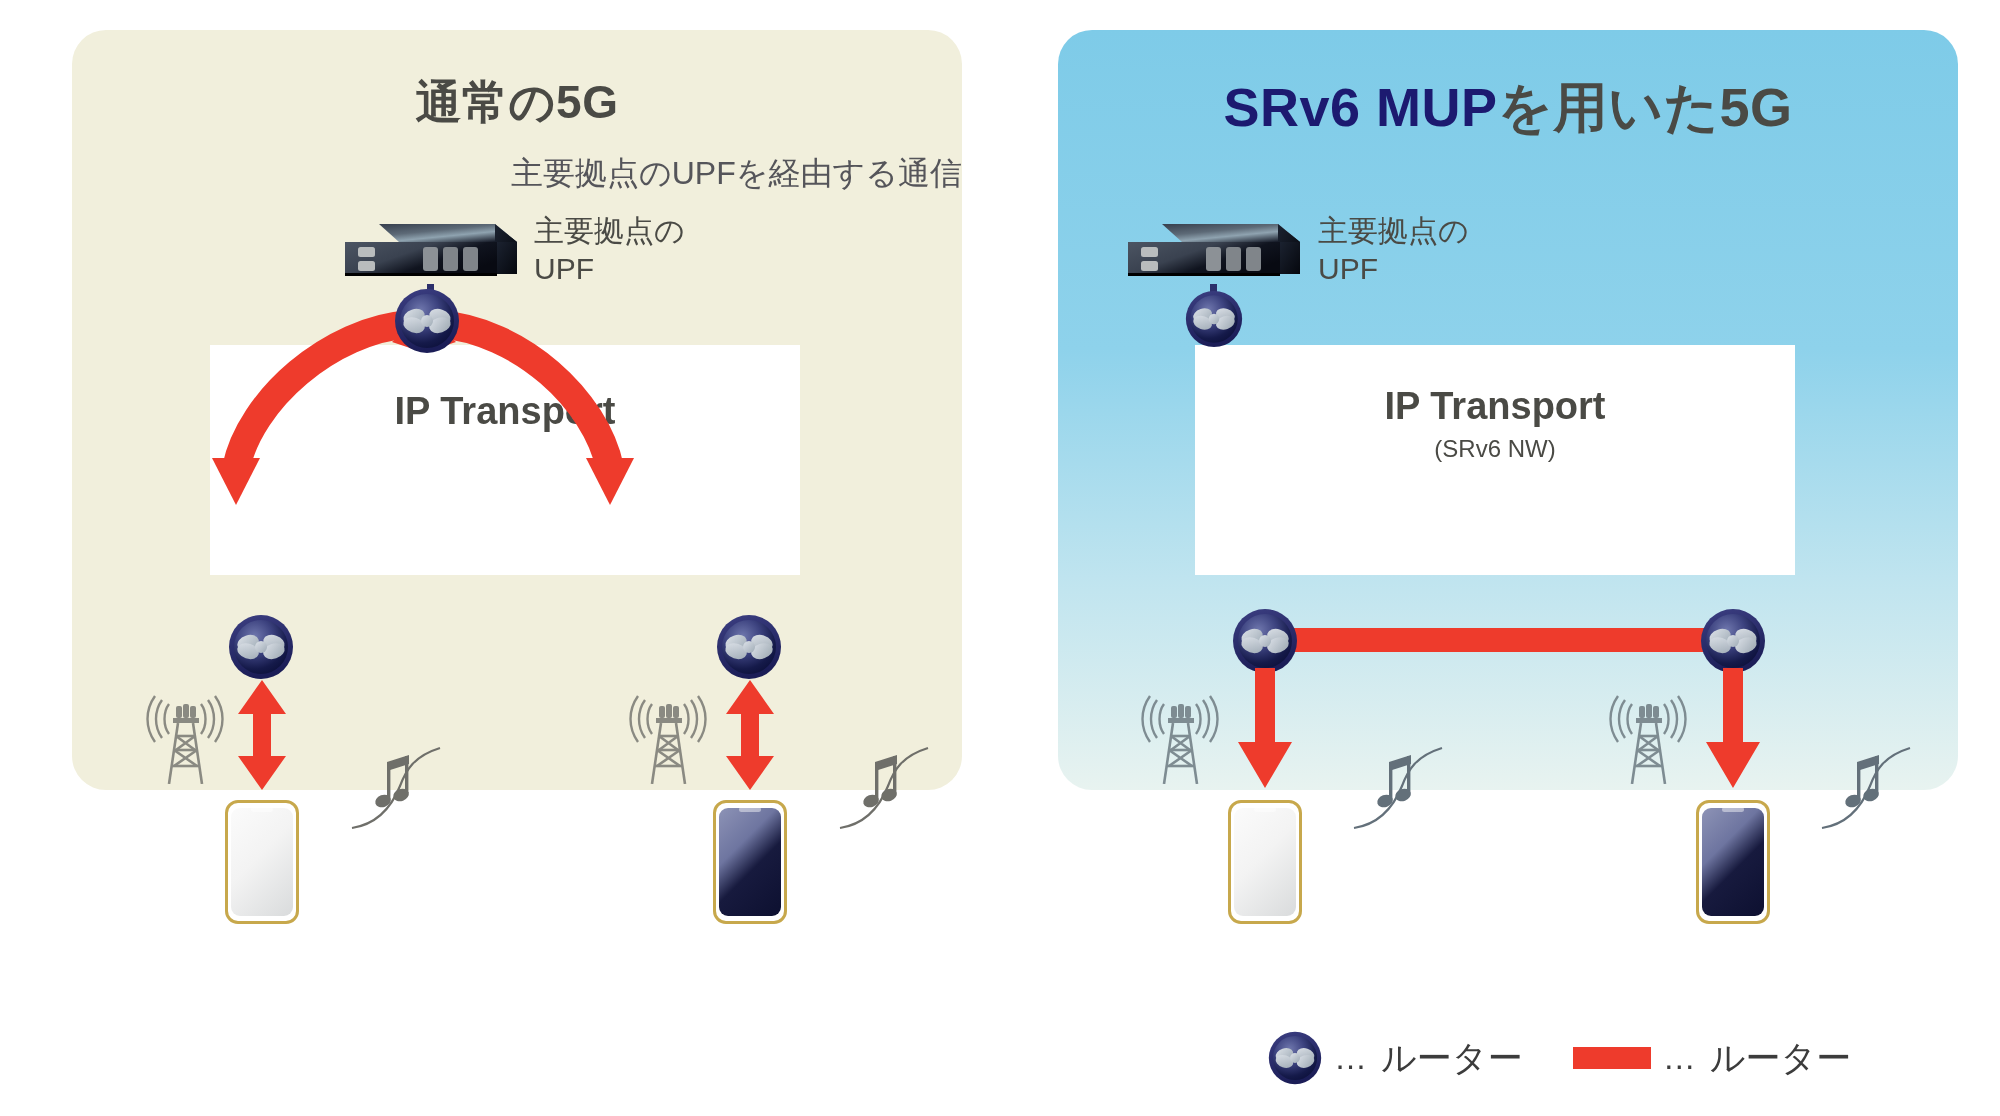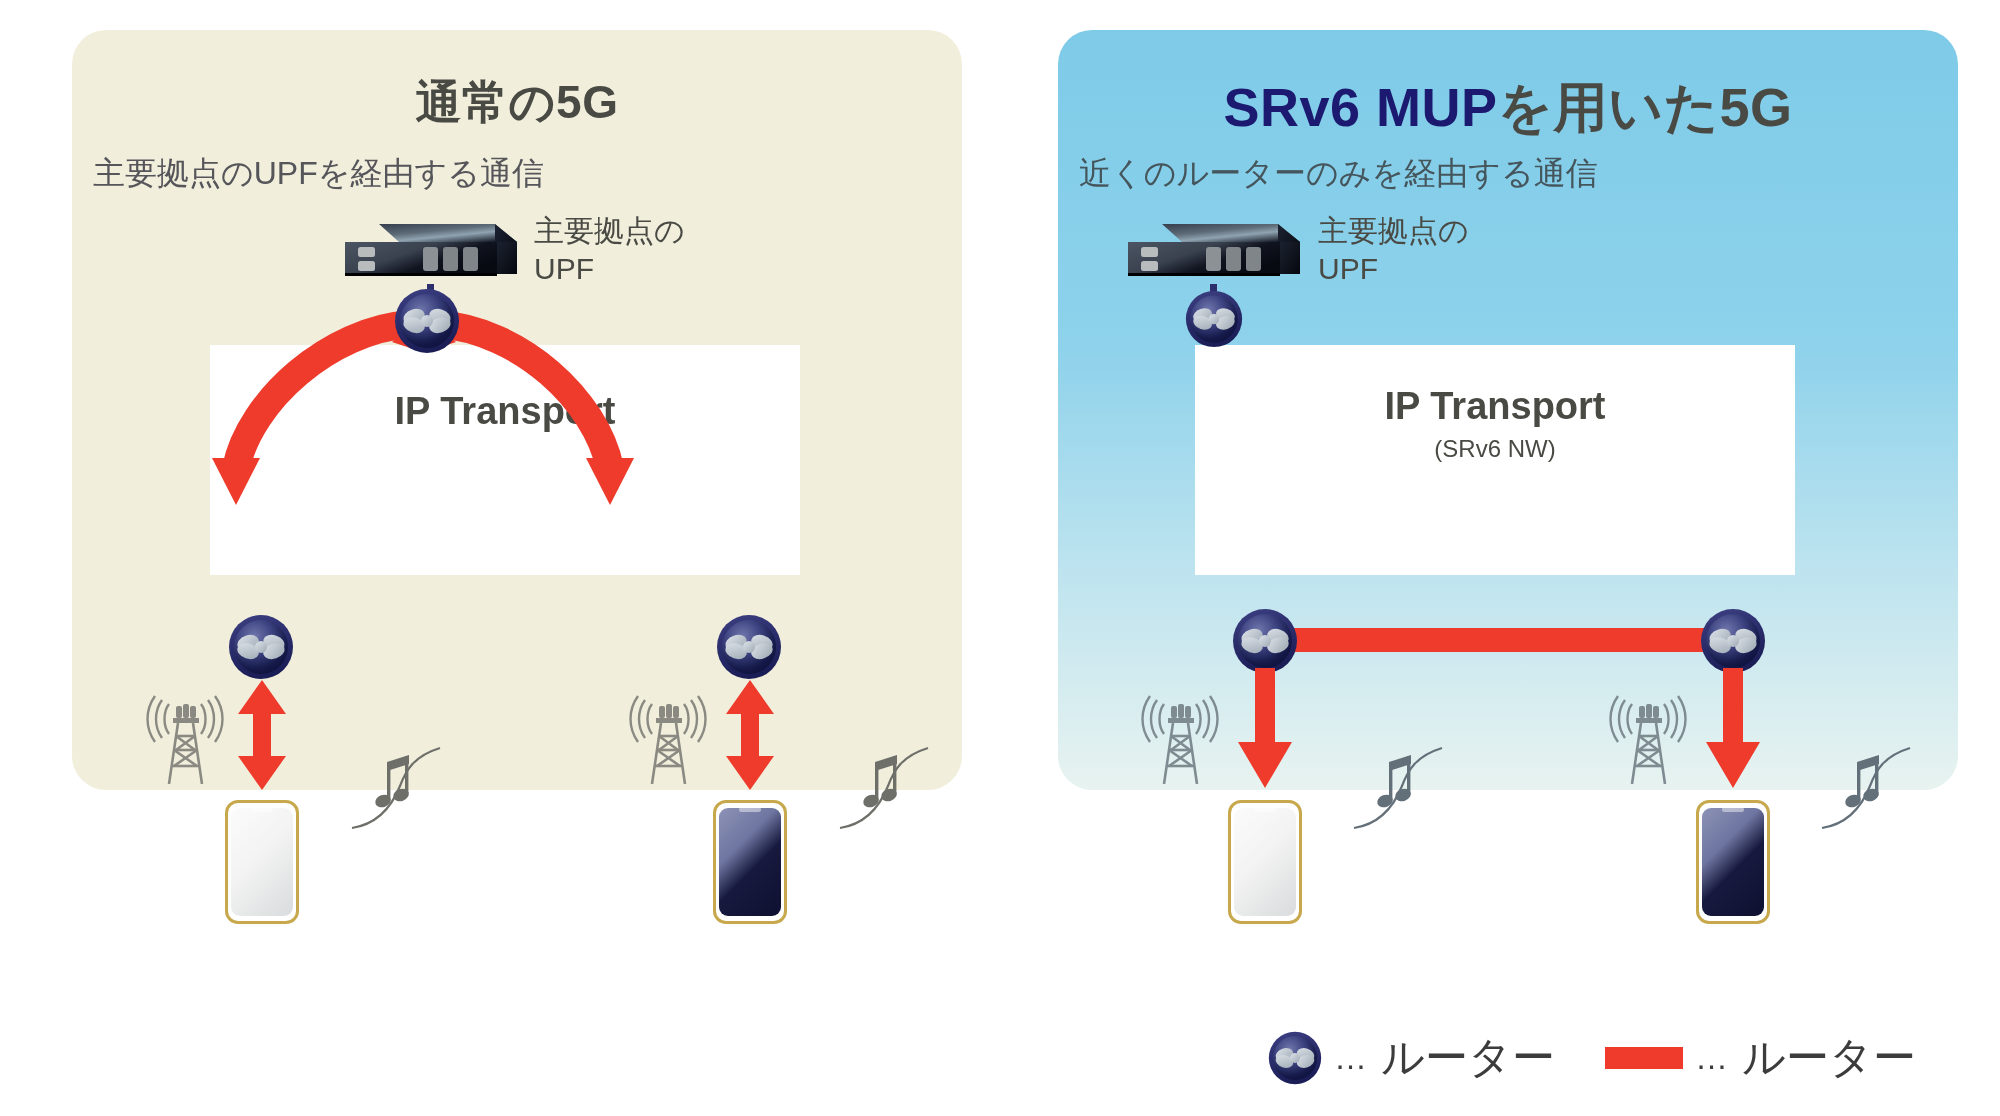--- a/index.html
+++ b/index.html
@@ -10,21 +10,21 @@
 
   
   .panel{position:absolute;border-radius:34px;}
   #panel-left{left:72px;top:30px;width:890px;height:760px;background:#f1efdc;}
   #panel-right{left:1058px;top:30px;width:900px;height:760px;
     background:linear-gradient(180deg,#7ecbe8 0%,#8ed2eb 42%,#bfe4ef 72%,#e8f3f0 100%);}
 
   
   .ptitle{position:absolute;width:100%;text-align:center;font-weight:bold;
           letter-spacing:.5px;white-space:nowrap;}
-  .psub{position:absolute;width:100%;text-align:left;white-space:nowrap;padding-left:21px;}
+  .psub{position:absolute;width:100%;text-align:right;white-space:nowrap;}
   #title-left{top:72px;font-size:46px;color:#4a4a45;}
   #sub-left{top:152px;font-size:32px;color:#55555a;}
   #title-right{top:72px;font-size:54px;color:#4a4a45;}
   #title-right .accent{color:#1c1a70;}
   #sub-right{top:152px;font-size:32px;color:#45555c;}
 
   
   .iptbox{position:absolute;background:#ffffff;}
   #ipt-left{left:210px;top:345px;width:590px;height:230px;}
   #ipt-right{left:1195px;top:345px;width:600px;height:230px;}
@@ -63,21 +63,21 @@
                 width:22px;height:5px;border-radius:3px;background:rgba(255,255,255,.45);}
   .ph-light .screen{background:linear-gradient(135deg,#fbfbfb 0%,#f3f3f3 45%,#d9dbdc 100%);}
   .ph-dark .screen{background:linear-gradient(135deg,#8d93b6 0%,#6e75a0 34%,#171a3e 56%,#0d1030 100%);}
 
   
   .note{position:absolute;width:110px;height:92px;}
 
   
   #legend{position:absolute;left:1268px;top:1030px;height:56px;
           display:flex;align-items:center;gap:12px;}
-  .lg-text{font-size:43px;color:#3c3c3c;white-space:nowrap;text-align:right;}
+  .lg-text{font-size:35px;color:#3c3c3c;white-space:nowrap;text-align:right;}
   .lg-dots{font-size:33px;color:#3c3c3c;letter-spacing:2px;}
   #legend-bar{width:78px;height:22px;background:#ee3b2c;}
   #legend-router{width:54px;height:54px;position:relative;}
 </style>
 </head>
 <body>
 
 <div class="stage">
 
   <svg width="0" height="0" style="position:absolute" aria-hidden="true">
@@ -292,21 +292,20 @@
         <ellipse cx="53" cy="55" rx="8" ry="6" transform="rotate(-20 53 55)"></ellipse>
       </g>
     </svg>
   </div>
 
   <div class="panel" id="panel-right"></div>
 
   <div class="ptitle" id="title-right" style="left:1058px;width:900px;">
     <span class="accent">SRv6 MUP</span><span>を用いた5G</span>
   </div>
-  <div class="psub" id="sub-right" style="left:1058px;width:900px;">近くのルーターのみを経由する通信</div>
 
   <div class="iptbox" id="ipt-right"></div>
   <div class="iptlabel" id="ipt-right-label" style="left:1195px;width:600px;">IP Transport</div>
   <div class="iptsub" id="ipt-right-sublabel" style="left:1195px;width:600px;">(SRv6 NW)</div>
 
   <div class="upf" id="upf-right">
     <svg width="172" height="74" viewBox="0 0 172 74">
       <polygon points="34,8 150,8 172,26 54,26" fill="url(#gUpfTop)"></polygon>
       <polygon points="150,8 172,26 172,56 150,40" fill="url(#gUpfSide)"></polygon>
       <rect x="0" y="26" width="152" height="32" fill="url(#gUpfFront)"></rect>

